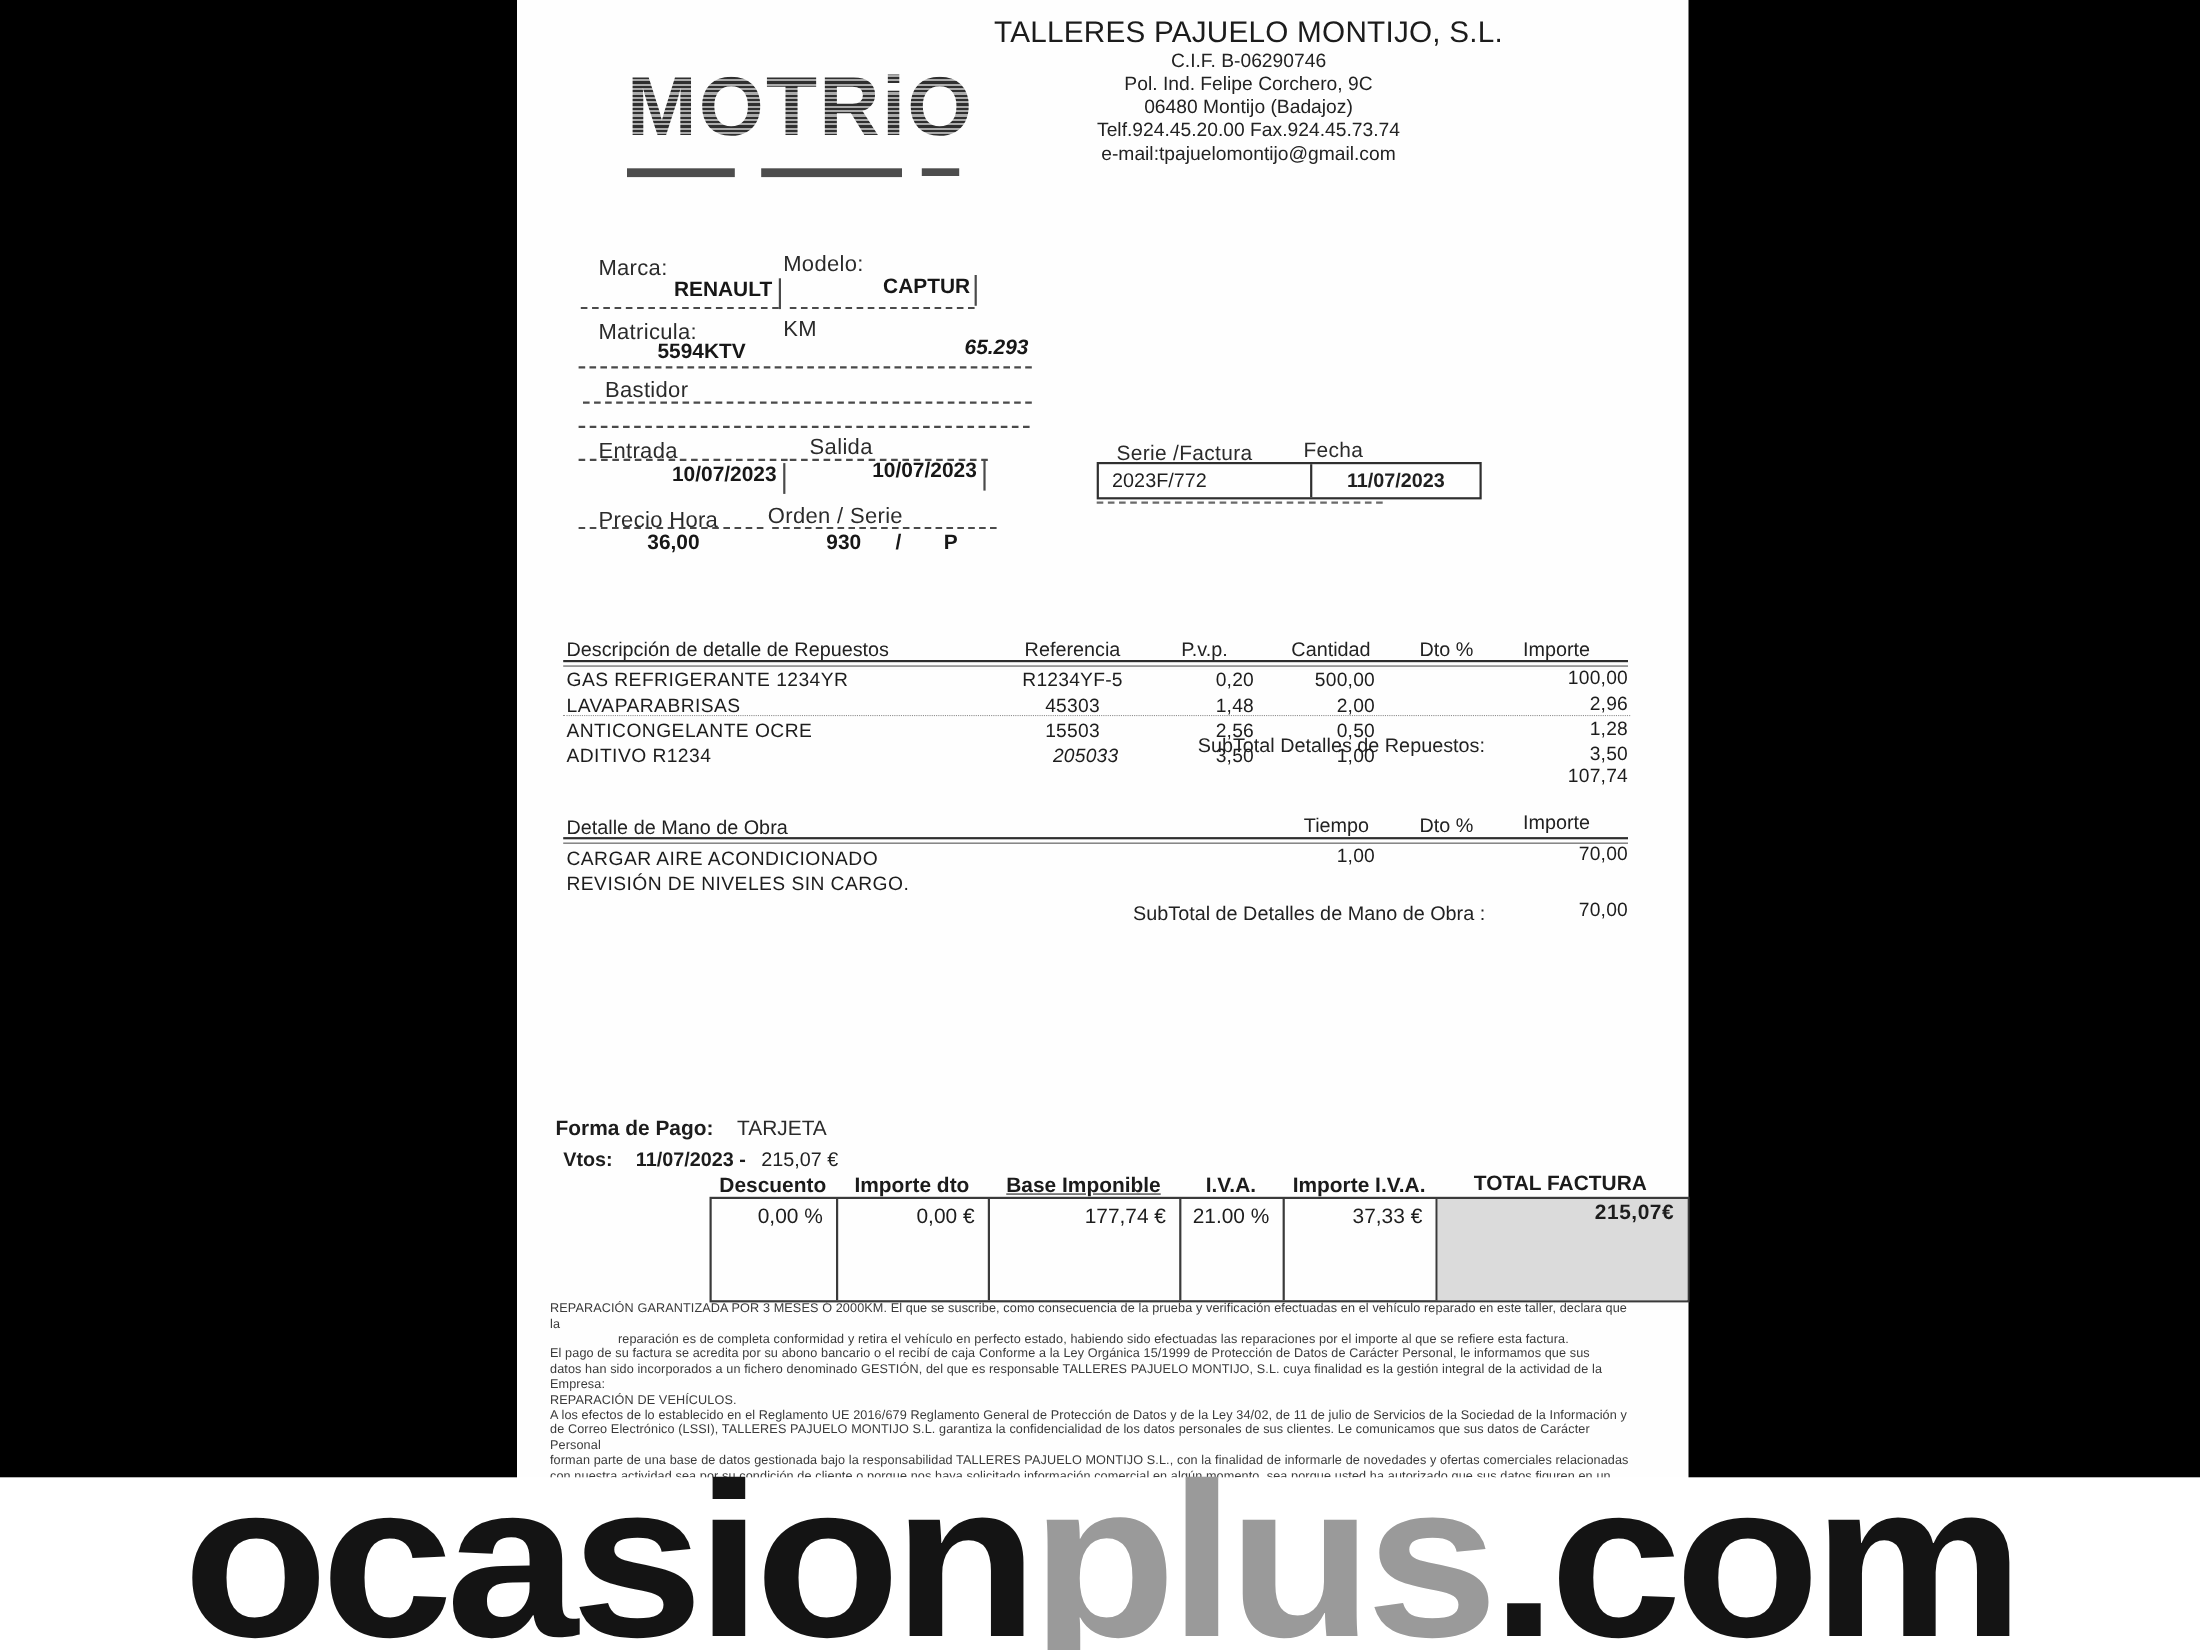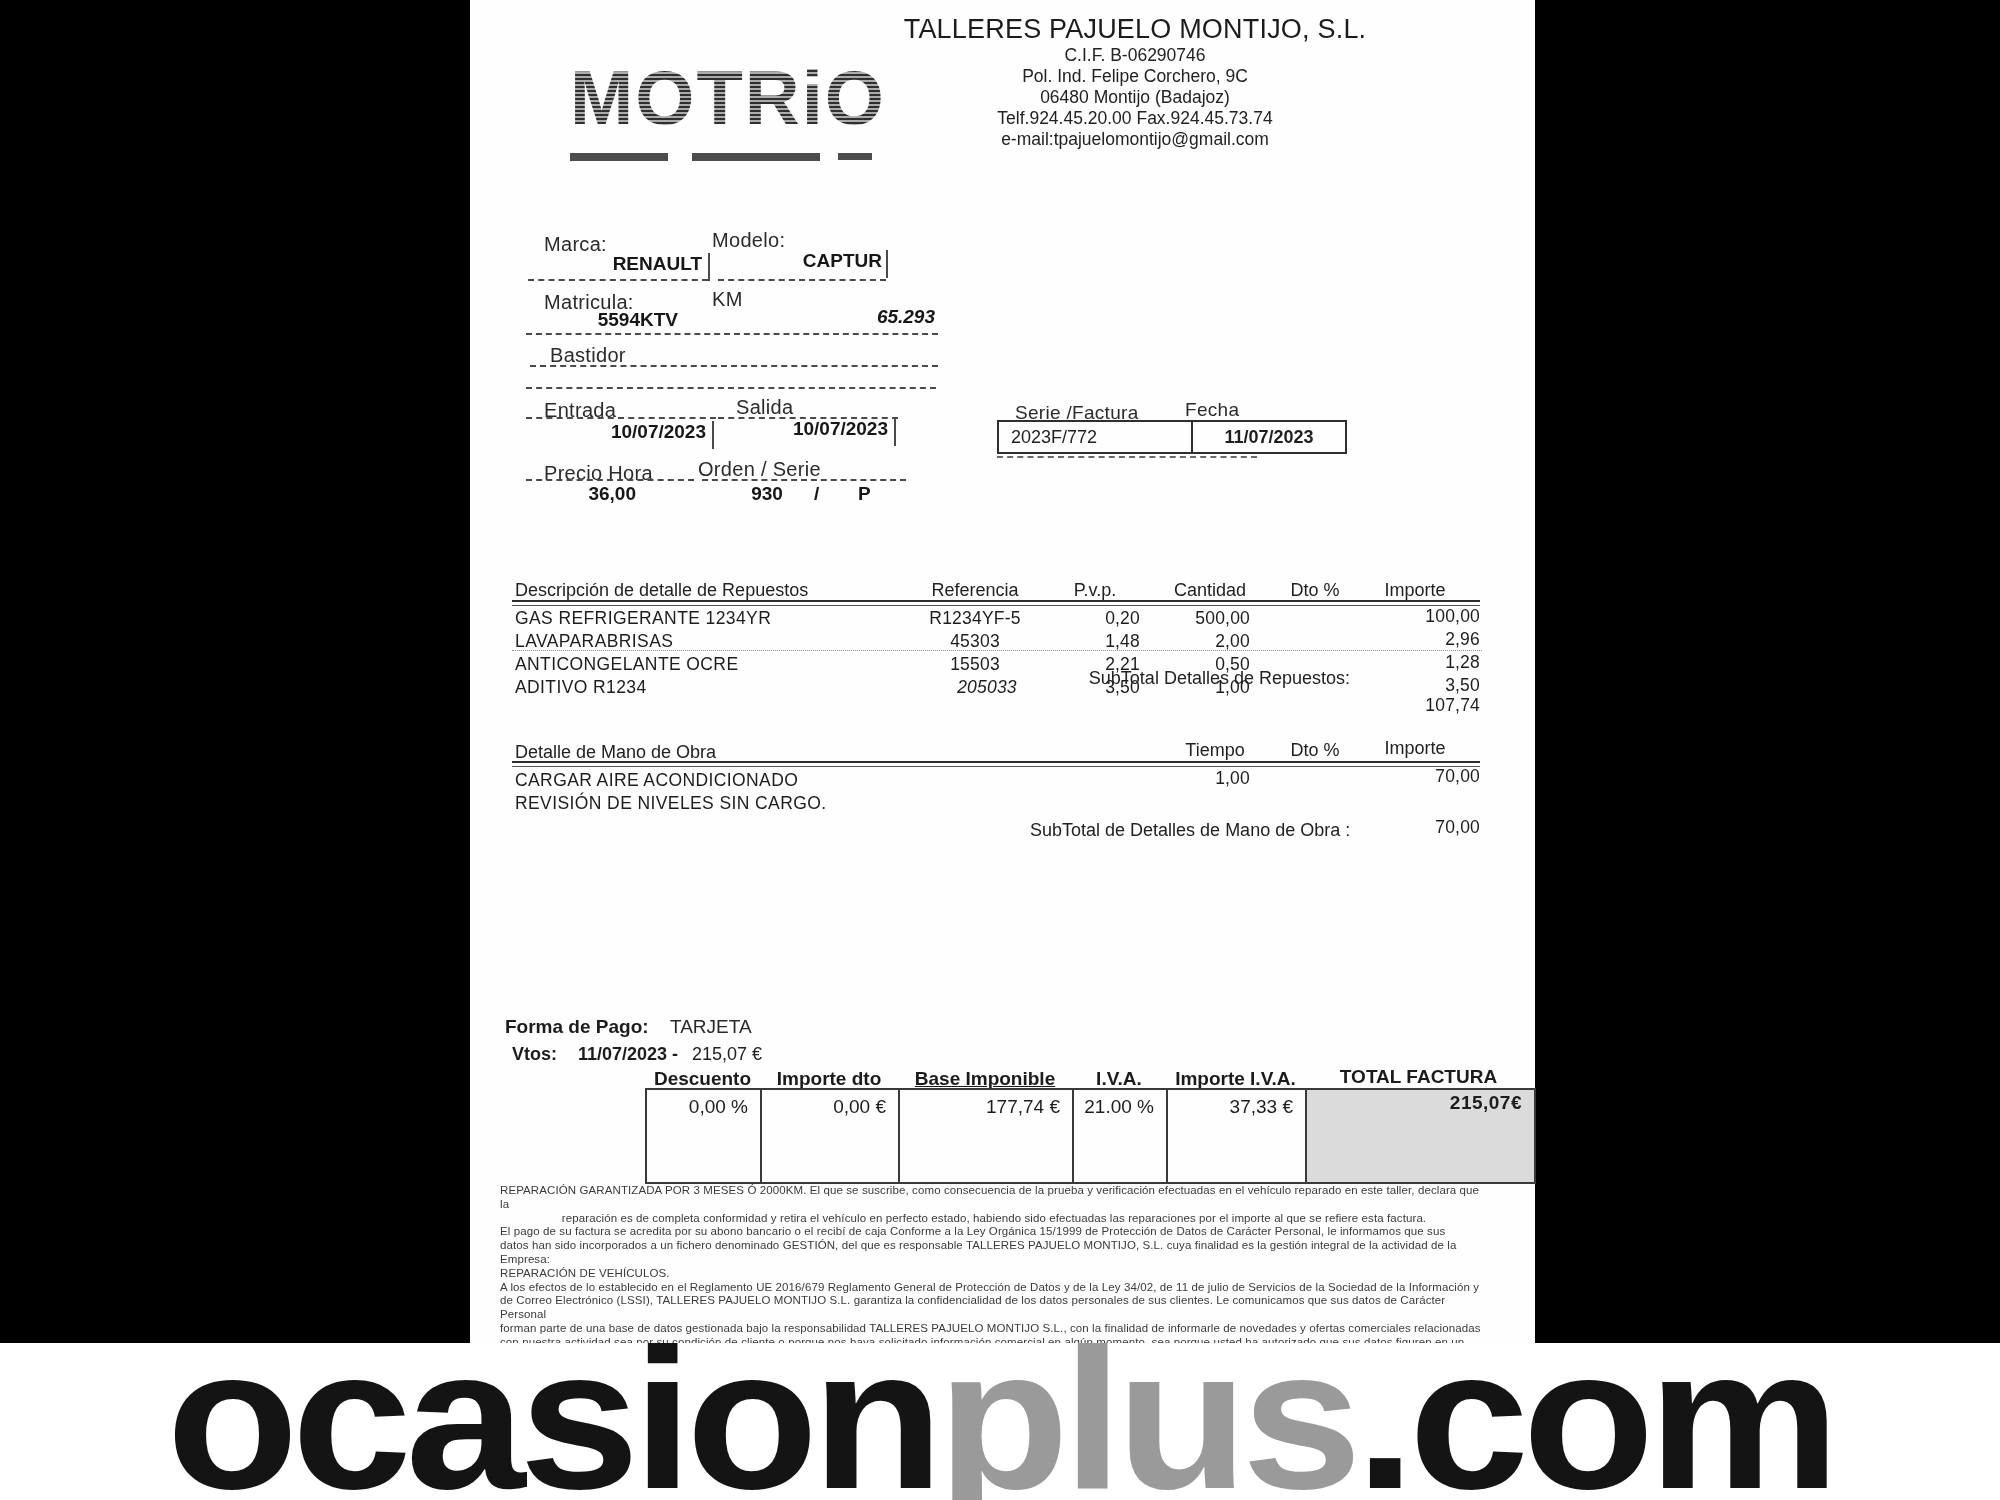--- a/index.html
+++ b/index.html
@@ -136,21 +136,21 @@
 
     <div class="abs num caps" style="left:45px;top:631px;">LAVAPARABRISAS</div>
     <div class="abs num center" style="left:440px;top:631px;width:130px;">45303</div>
     <div class="abs num right" style="left:570px;top:631px;width:100px;">1,48</div>
     <div class="abs num right" style="left:680px;top:631px;width:100px;">2,00</div>
     <div class="abs num right" style="left:880px;top:629px;width:130px;">2,96</div>
     <div class="abs rule-dot" style="left:42px;top:650px;width:970px;"></div>
 
     <div class="abs num caps" style="left:45px;top:654px;">ANTICONGELANTE OCRE</div>
     <div class="abs num center" style="left:440px;top:654px;width:130px;">15503</div>
-    <div class="abs num right" style="left:570px;top:654px;width:100px;">2,21</div>
+    <div class="abs num right" style="left:570px;top:654px;width:100px;">2,56</div>
     <div class="abs num right" style="left:680px;top:654px;width:100px;">0,50</div>
     <div class="abs num right" style="left:880px;top:652px;width:130px;">1,28</div>
 
     <div class="abs num caps" style="left:45px;top:677px;">ADITIVO R1234</div>
     <div class="abs num center" style="left:452px;top:677px;width:130px;font-style:italic;">205033</div>
     <div class="abs num right" style="left:570px;top:677px;width:100px;">3,50</div>
     <div class="abs num right" style="left:680px;top:677px;width:100px;">1,00</div>
     <div class="abs num right" style="left:880px;top:675px;width:130px;">3,50</div>
 
     <div class="abs th right" style="left:600px;top:668px;width:280px;">SubTotal Detalles de Repuestos:</div>

